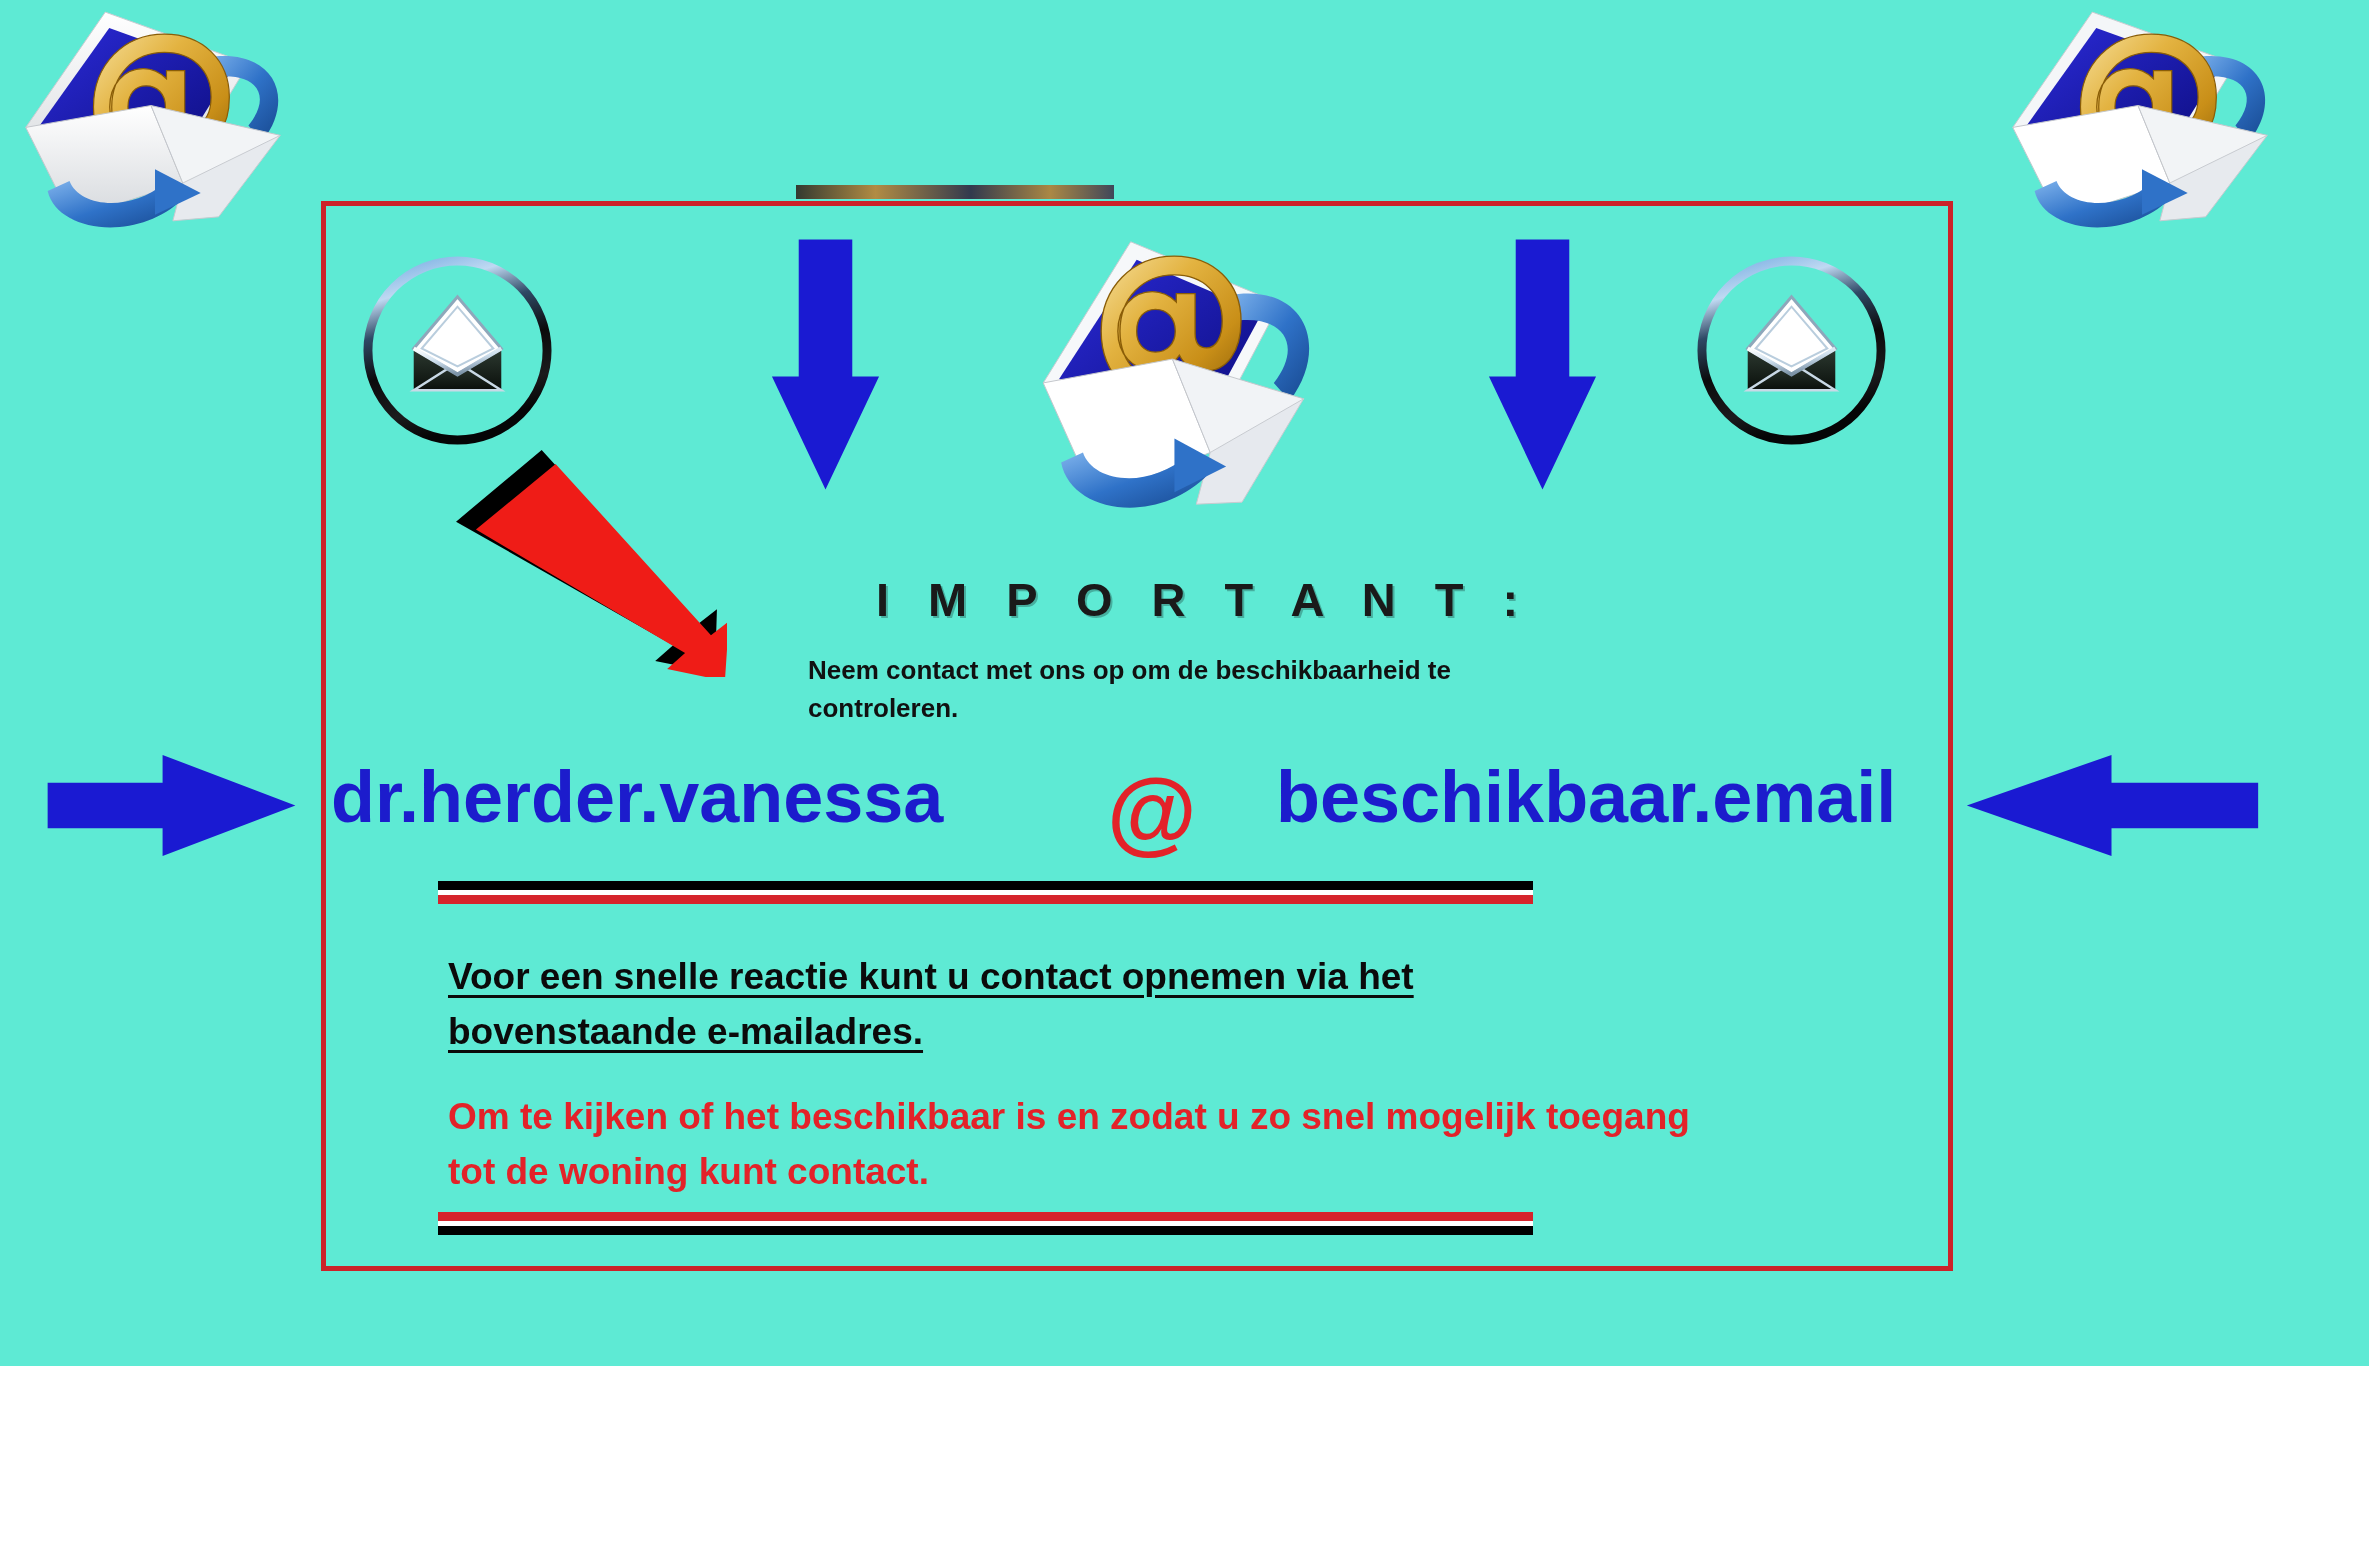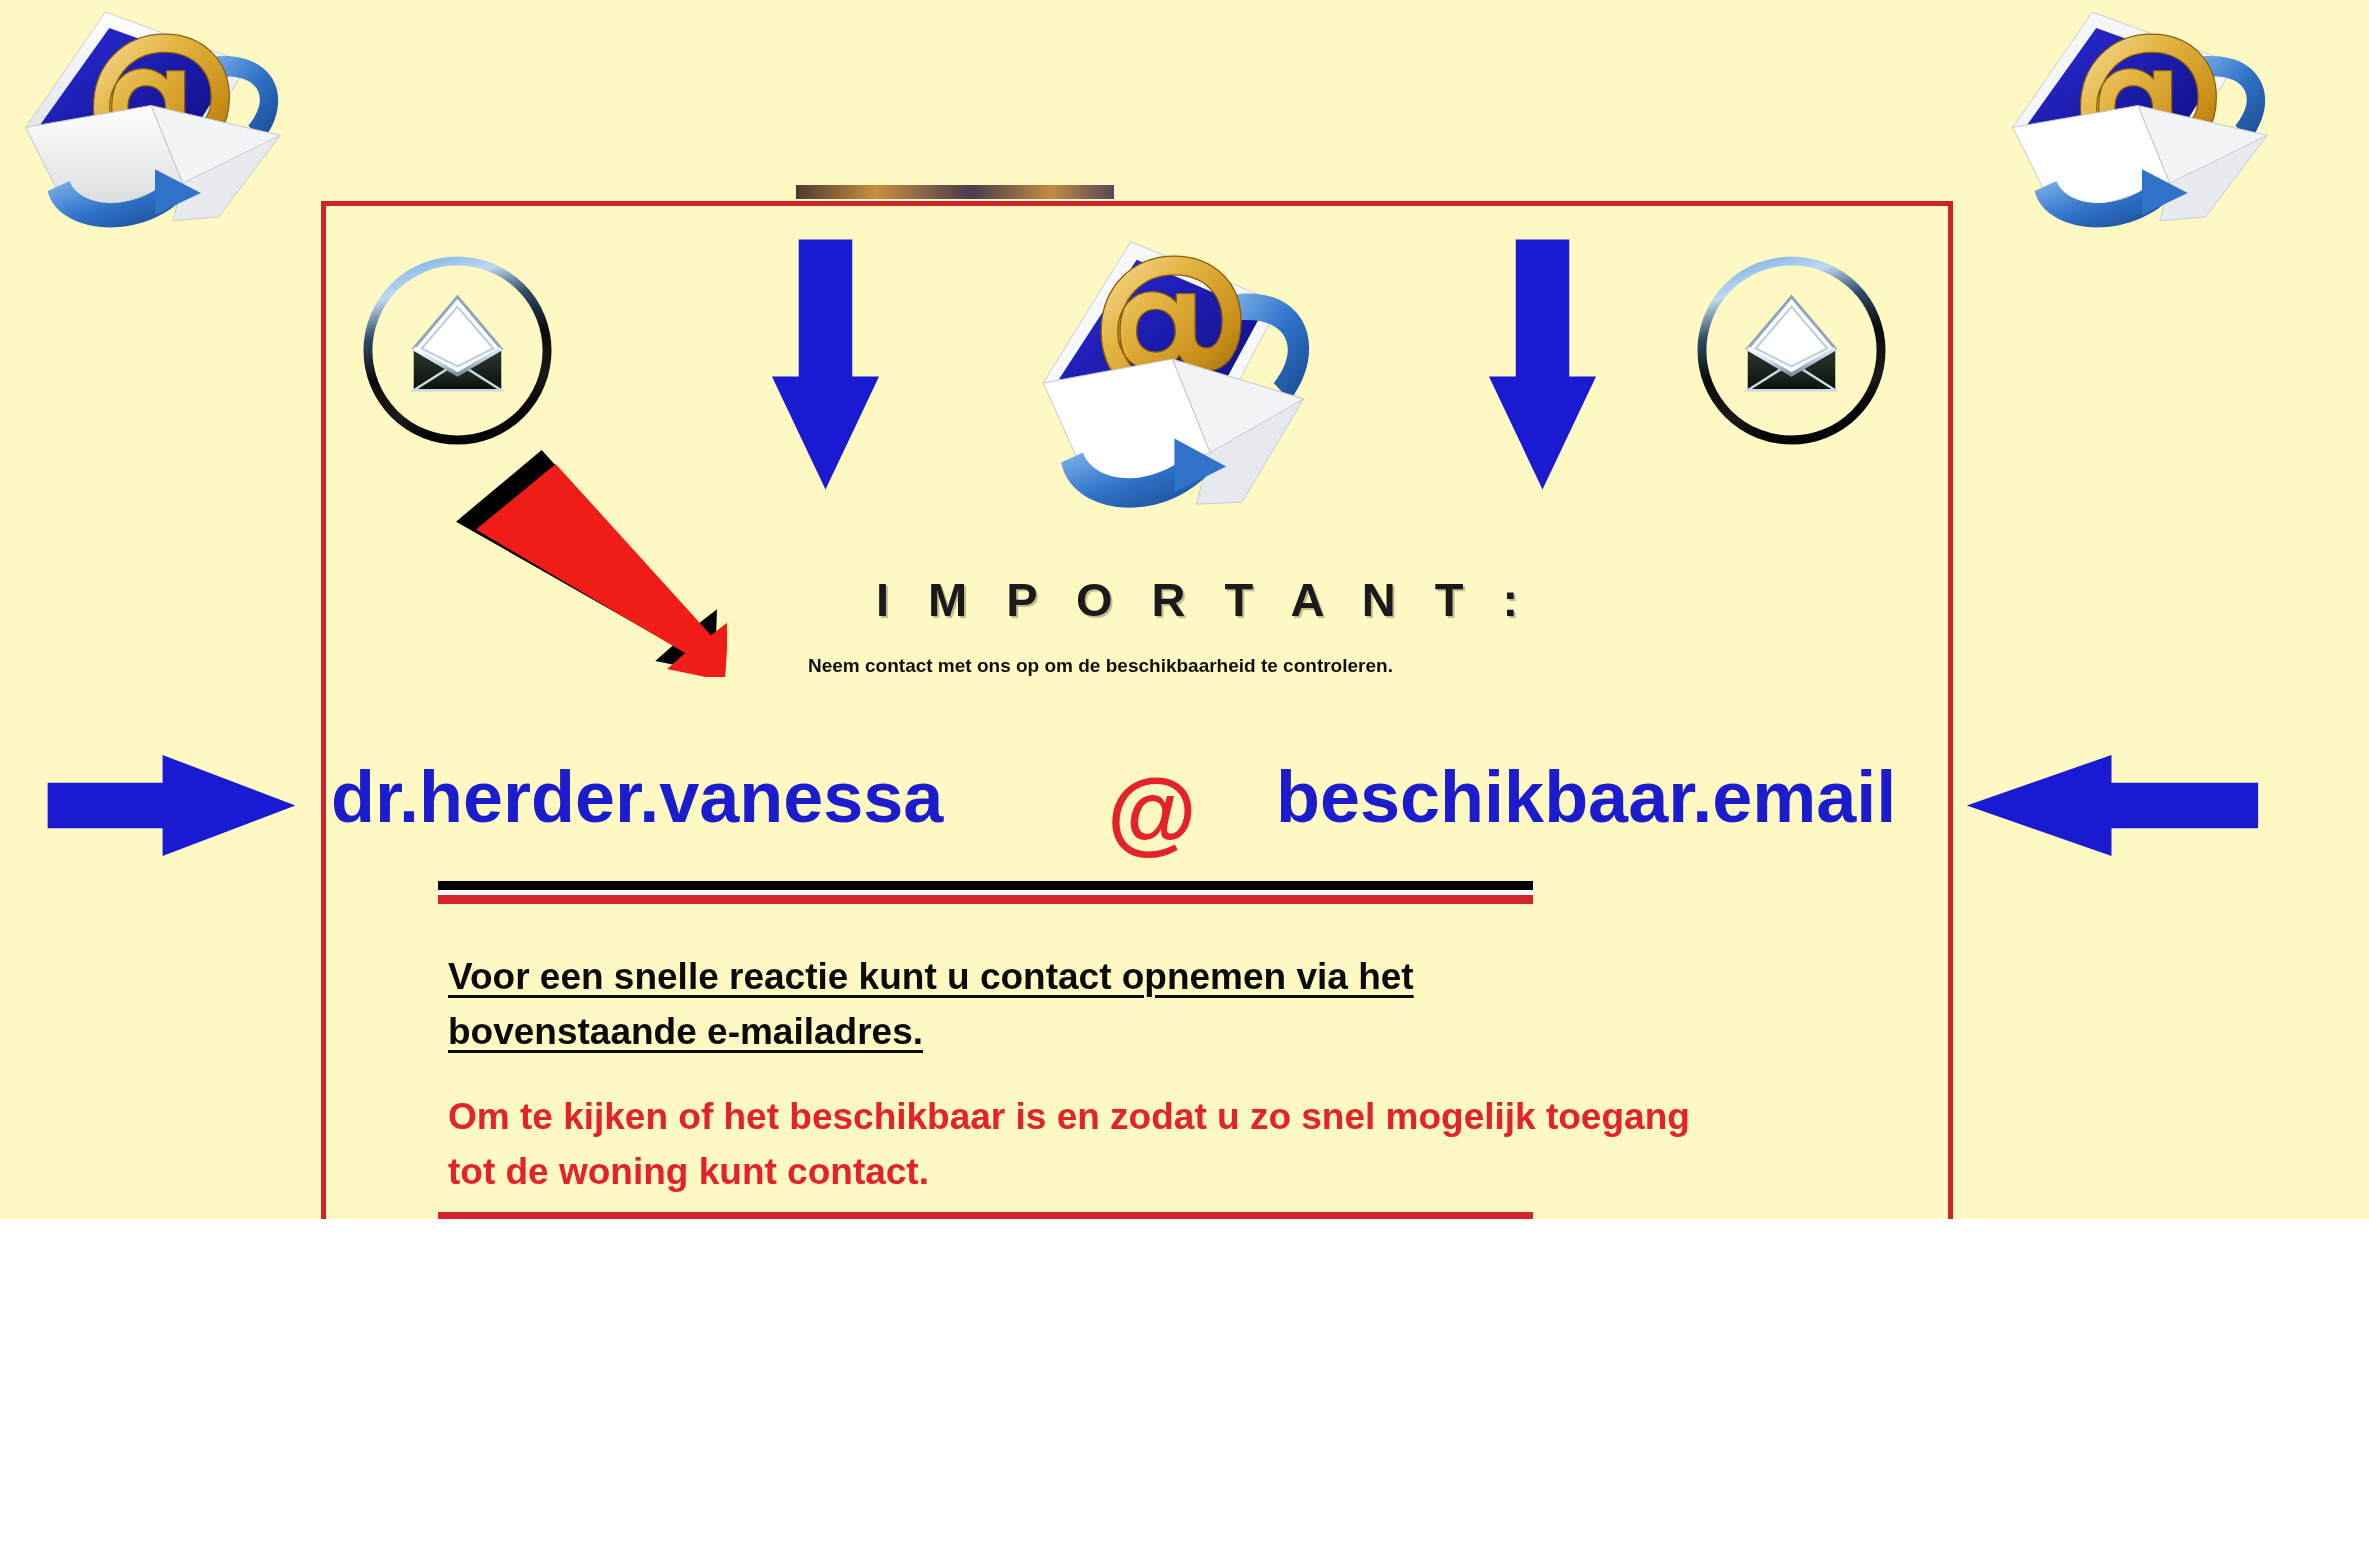--- a/index.html
+++ b/index.html
@@ -7,22 +7,22 @@
     margin: 0;
     padding: 0;
     background: #ffffff;
   }
   body {
     font-family: "Liberation Sans", sans-serif;
   }
   #page {
     position: relative;
     width: 2369px;
-    height: 1219px;
-    background: #fef9c3;
+    height: 1366px;
+    background: #5eead4;
     overflow: hidden;
   }
 
   
   .env3d { position: absolute; }
   .env3d svg { display: block; width: 100%; height: 100%; }
 
   
   .chromecircle { position: absolute; }
   .chromecircle svg { display: block; width: 100%; height: 100%; }
@@ -57,21 +57,21 @@
     text-shadow: 2px 2px 0 rgba(0,0,0,0.25);
   }
 
   #important-sub {
     position: absolute;
     left: 808px;
     top: 652px;
     width: 796px;
     font-family: "Liberation Sans", sans-serif;
     font-weight: bold;
-    font-size: 19px;
+    font-size: 26px;
     line-height: 1.45;
     color: #111111;
   }
 
   
   #email-row {
     position: absolute;
     left: 321px;
     top: 751px;
     width: 1632px;

